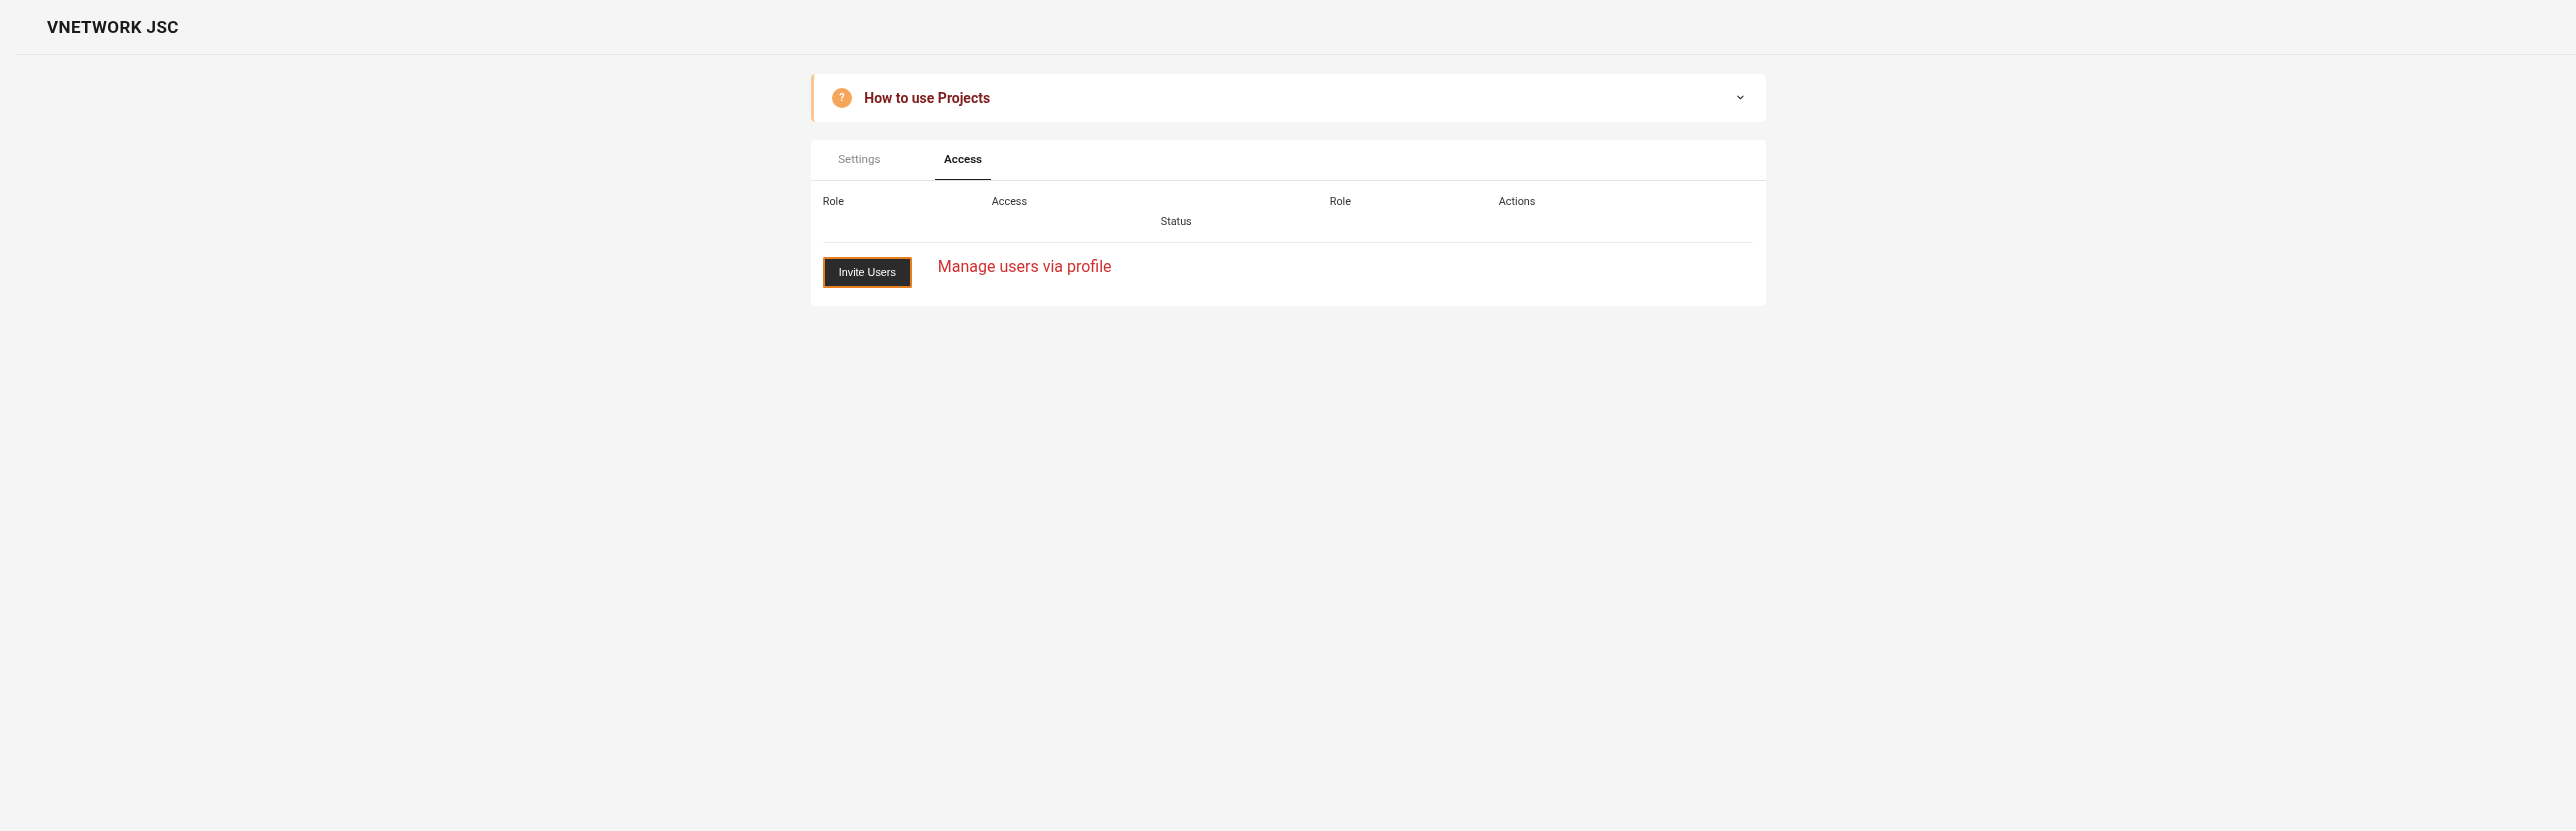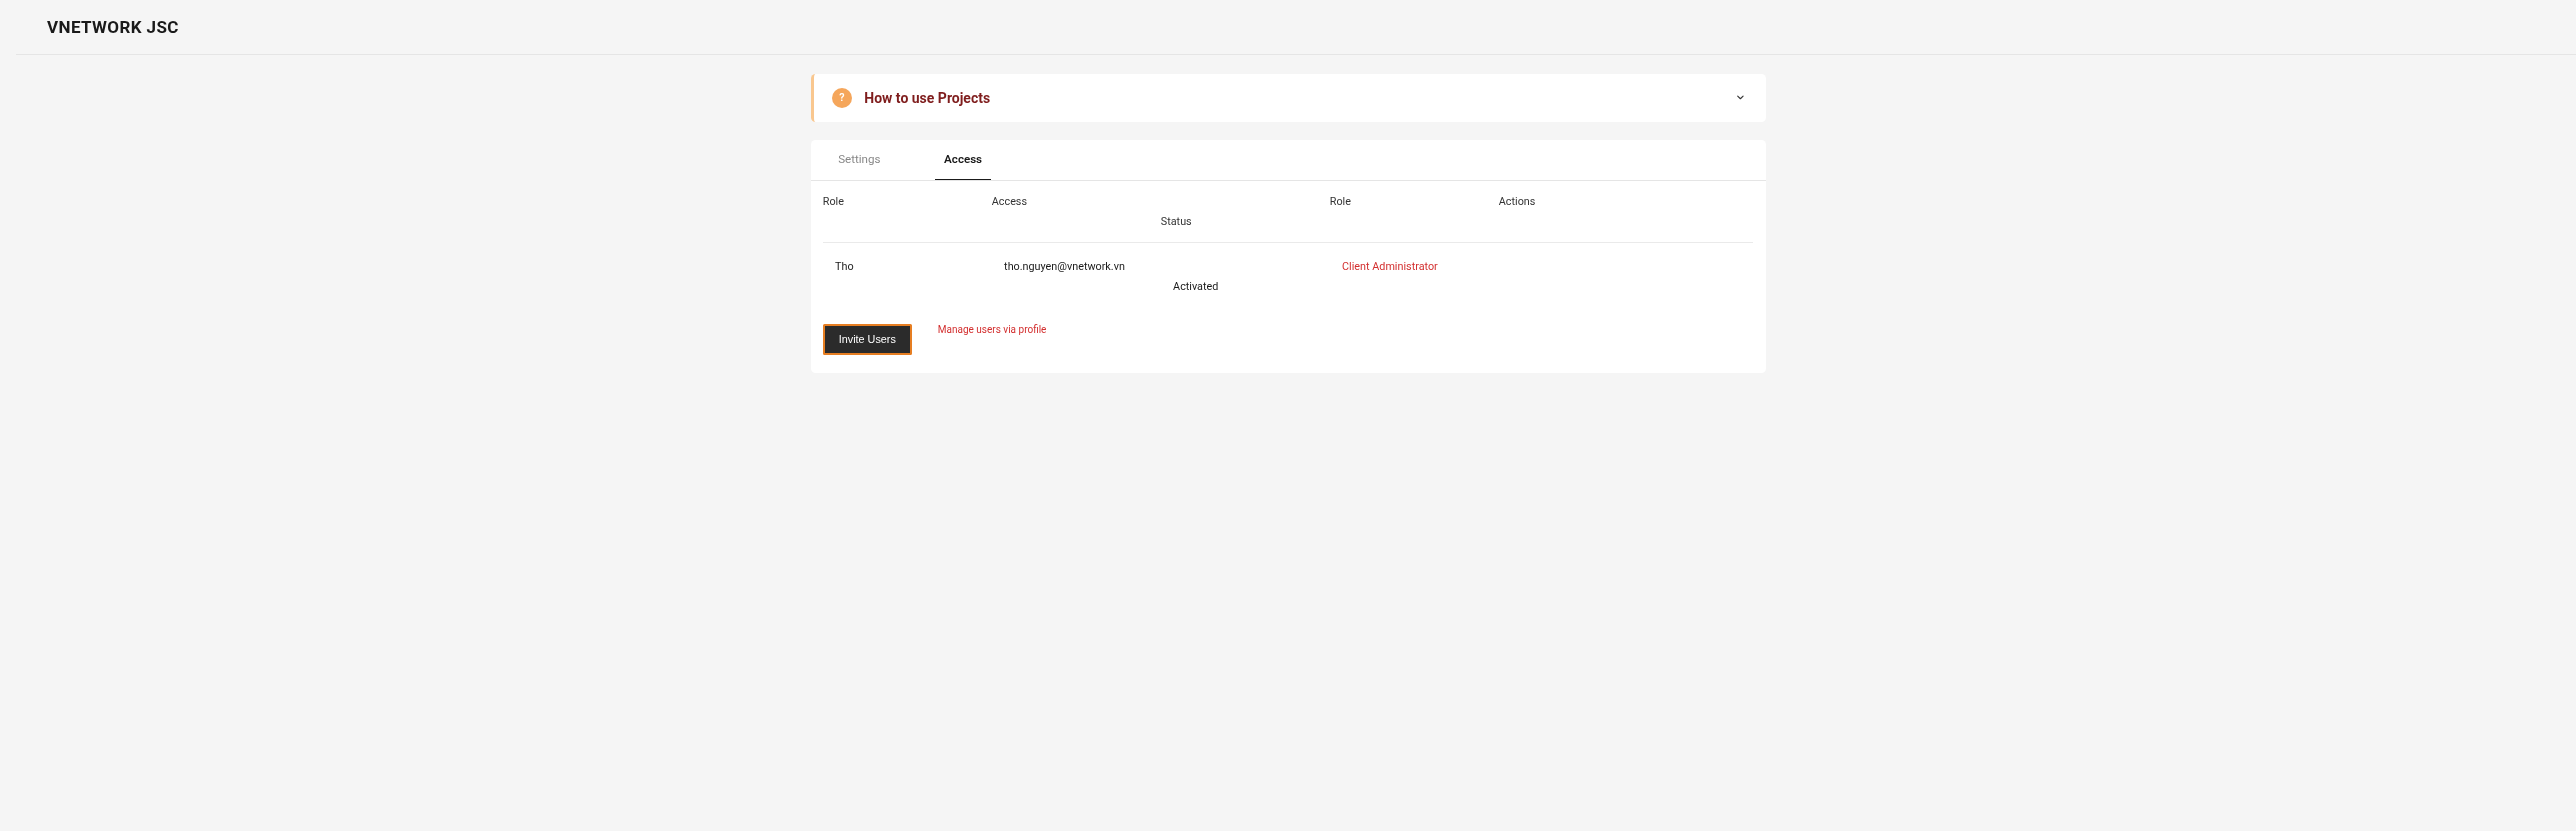--- a/index.html
+++ b/index.html
@@ -140,21 +140,21 @@
       color: #ffffff;
       border: 2.3px solid #e67e22;
       padding: 7.7px 14px;
       font-size: 10.8px;
       font-weight: 500;
       cursor: pointer;
       border-radius: 1.5px;
     }
     .manage-link {
       color: #d32f2f;
-      font-size: 10px;
+      font-size: 16px;
       text-decoration: none;
       cursor: pointer;
     }
   </style>
 </head>
 <body>
 
 <div class="header">
   <h1 class="header-title">VNETWORK JSC</h1>
 </div>
@@ -183,29 +183,20 @@
 
     <div class="table">
       <div class="table-header">
         <div class="col-name">Role</div>
         <div class="col-email">Access</div>
         <div class="col-status">Status</div>
         <div class="col-role">Role</div>
         <div class="col-actions">Actions</div>
       </div>
 
-      <div class="table-row">
-        <div class="col-name">Tho</div>
-        <div class="col-email">tho.nguyen@vnetwork.vn</div>
-        <div class="col-status">Activated</div>
-        <div class="col-role">
-          <span class="role-text">Client Administrator</span>
-        </div>
-        <div class="col-actions"></div>
-      </div>
     </div>
 
     <div class="actions-bar">
       <button class="invite-button">Invite Users</button>
       <a class="manage-link">Manage users via profile</a>
     </div>
   </div>
 
 </div>
 

